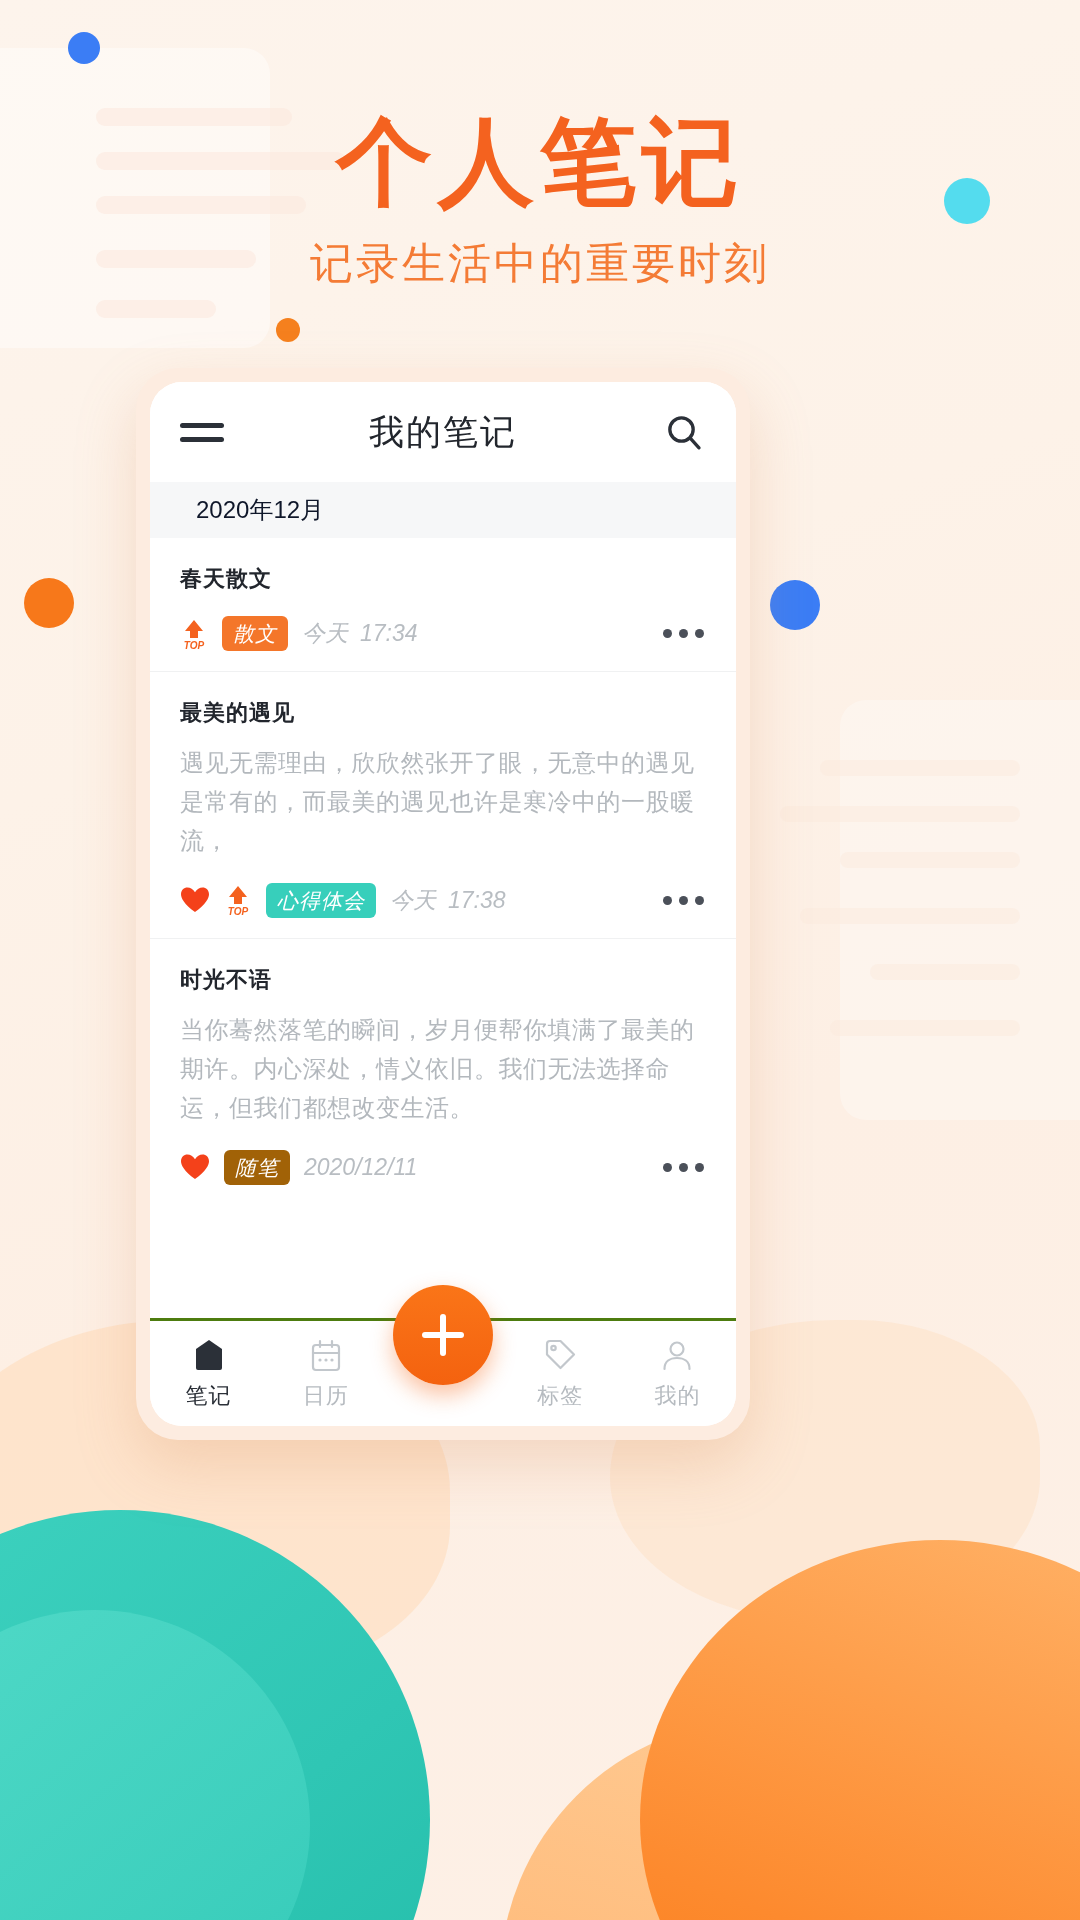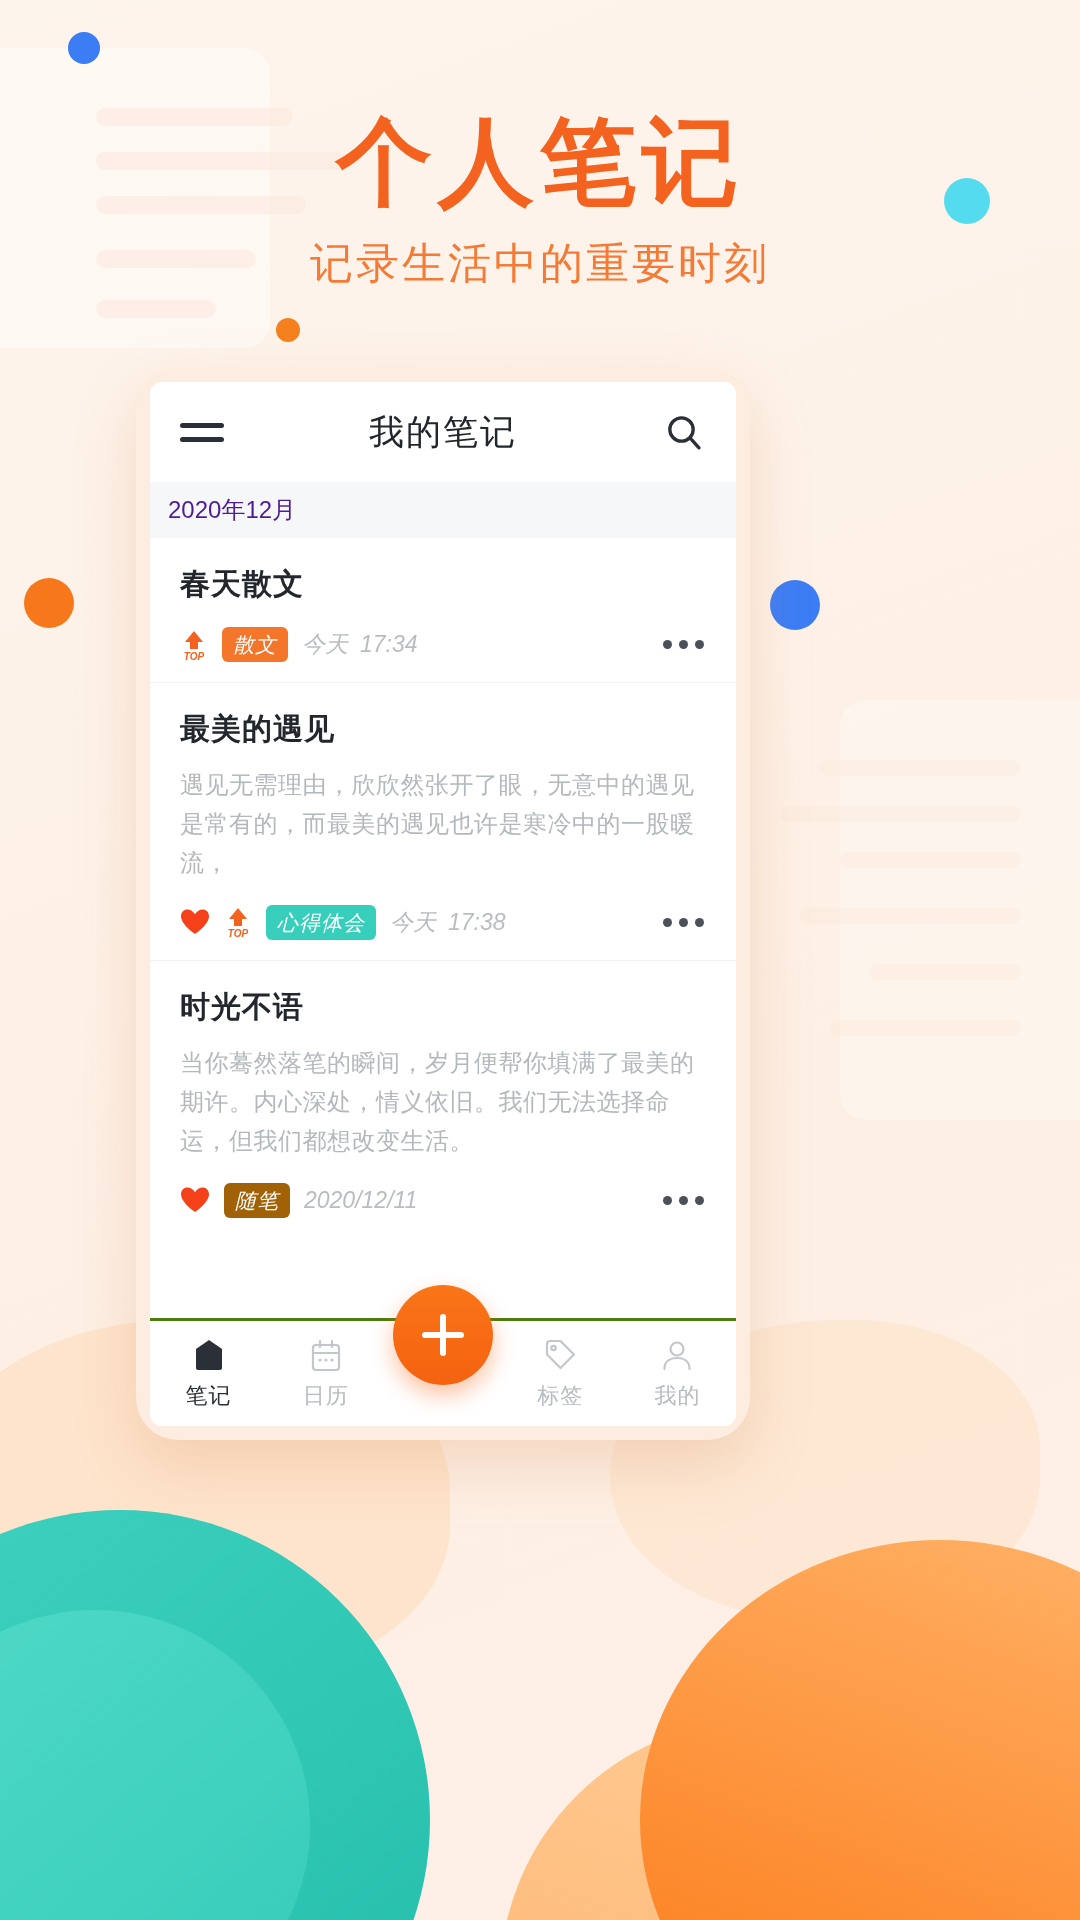--- a/index.html
+++ b/index.html
@@ -107,21 +107,21 @@
     background: #fdece0;
     border-radius: 42px;
     box-shadow: 0 26px 60px rgba(218,150,105,.28);
     z-index: 8;
   }
   .phone-screen {
     position: absolute;
     left: 150px; top: 382px;
     width: 586px; height: 1044px;
     background: #ffffff;
-    border-radius: 12px;
+    border-radius: 32px;
     overflow: hidden;
     z-index: 9;
     display: flex;
     flex-direction: column;
   }
 
   .app-header {
     height: 100px;
     flex: 0 0 100px;
     display: flex;
@@ -138,34 +138,34 @@
     font-weight: normal;
     letter-spacing: 2px;
   }
   .search-btn { width: 44px; height: 44px; display: flex; align-items: center; justify-content: center; cursor: pointer; }
 
   .month-bar {
     flex: 0 0 56px;
     background: #f6f7f8;
     display: flex;
     align-items: center;
-    padding: 0 18px;
+    padding: 0 46px;
     font-size: 24px;
-    color: #4c1d95;
+    color: #0f172a;
   }
 
   .note-list { flex: 1 1 auto; overflow: hidden; background: #fff; }
 
   .note {
     padding: 26px 30px 0 30px;
     border-bottom: 1px solid #f0f1f2;
   }
   .note:last-child { border-bottom: none; }
   .note-title {
-    font-size: 30px;
+    font-size: 22px;
     font-weight: bold;
     color: #22262d;
     letter-spacing: 1px;
   }
   .note-body {
     margin-top: 16px;
     font-size: 24px;
     line-height: 1.62;
     color: #b3b8bd;
     letter-spacing: .5px;

